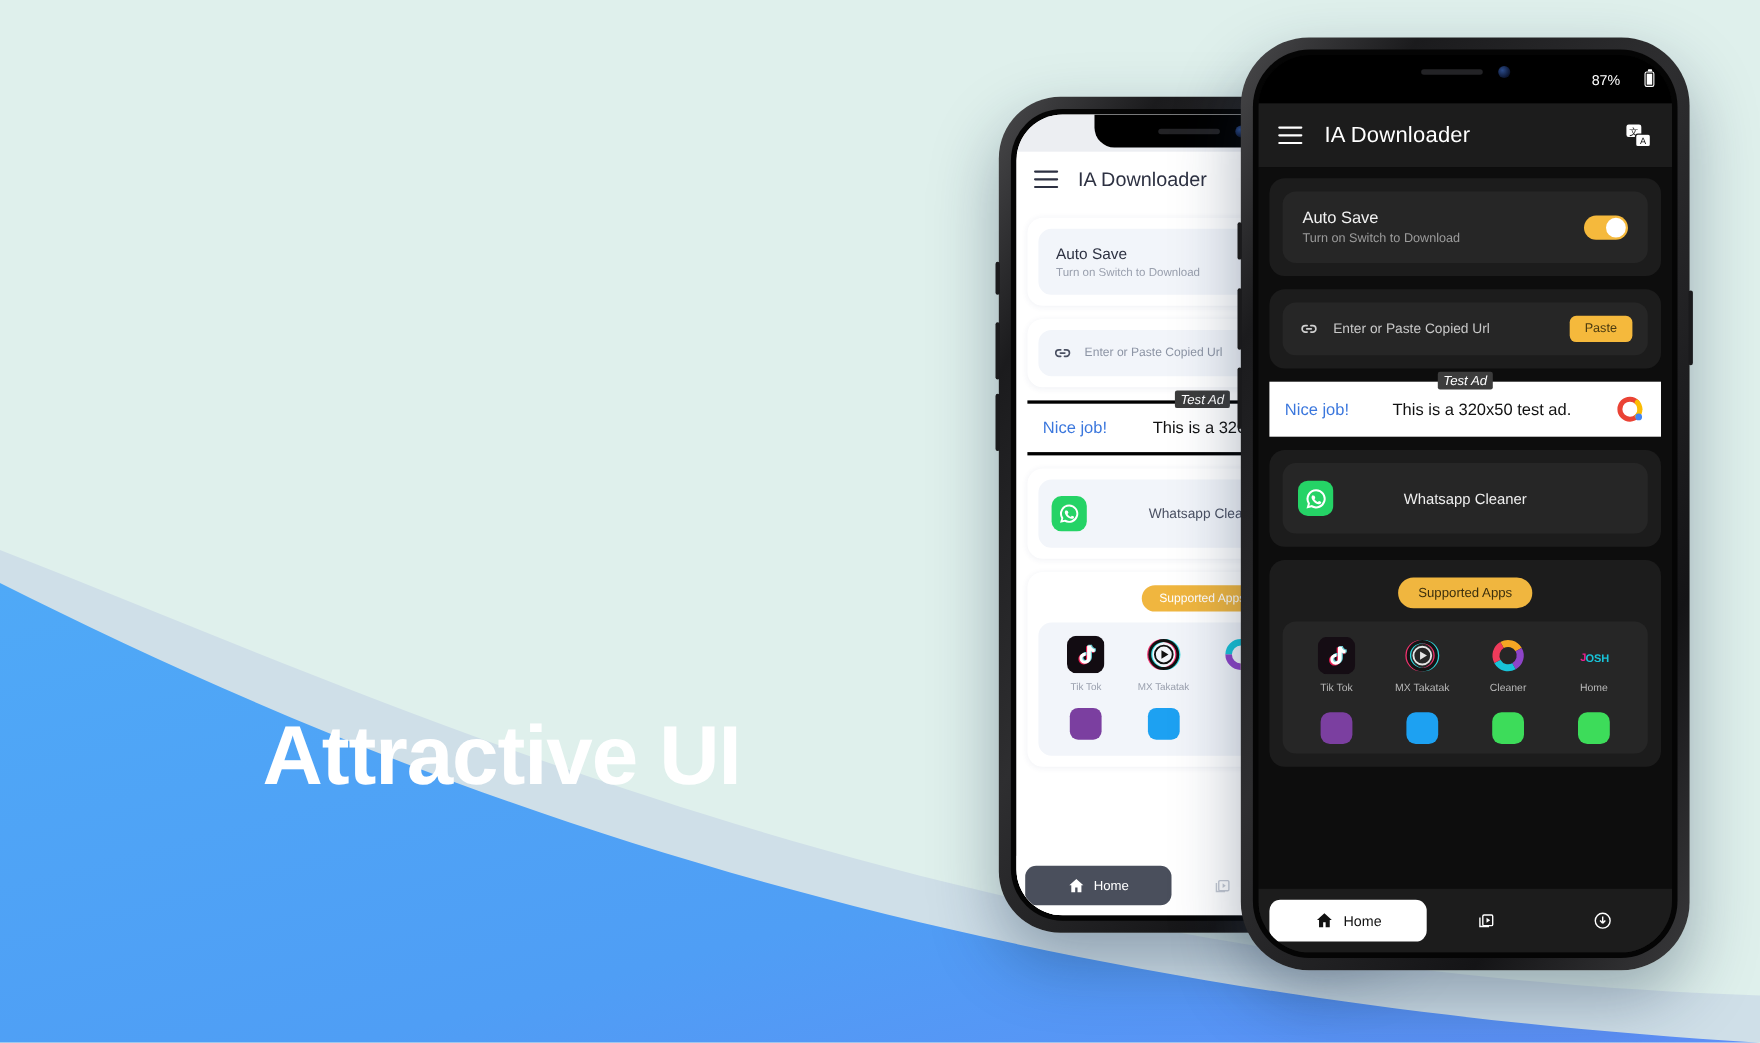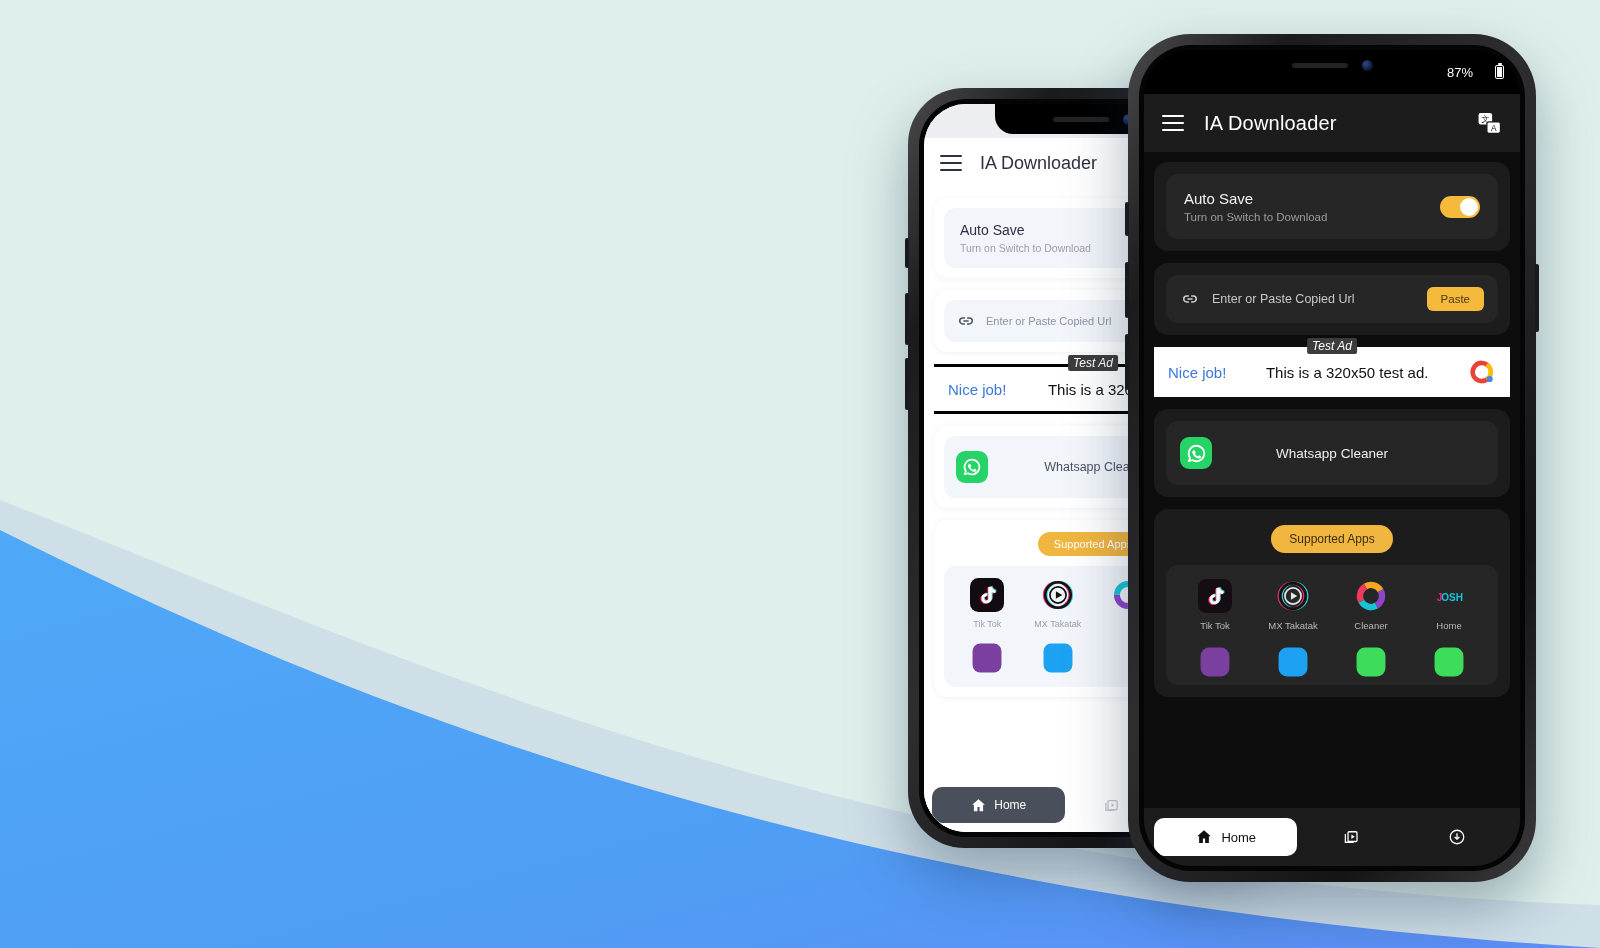--- a/index.html
+++ b/index.html
@@ -196,20 +196,21 @@
         <stop offset="100%" stop-color="#5e8ef6"></stop>
       </linearGradient>
     </defs>
     <rect x="0" y="0" width="1600" height="948" fill="#dff0ec"></rect>
     <path d="M0,500 C360,640 860,880 1600,905 L1600,948 L0,948 Z" fill="#cfdfe8"></path>
     <path d="M0,530 C340,700 820,900 1600,948 L0,948 Z" fill="url(#gblue)"></path>
   </svg>
 </div>
 
 <div class="copy">
+  <div class="headline">Attractive UI</div>
 </div>
 
 <div class="phone" id="phone-back">
   <div class="phone-frame">
     <div class="phone-inner">
       <div class="screen">
         <div class="notch">
           <div class="speaker"></div>
           <div class="front-cam"></div>
         </div>

